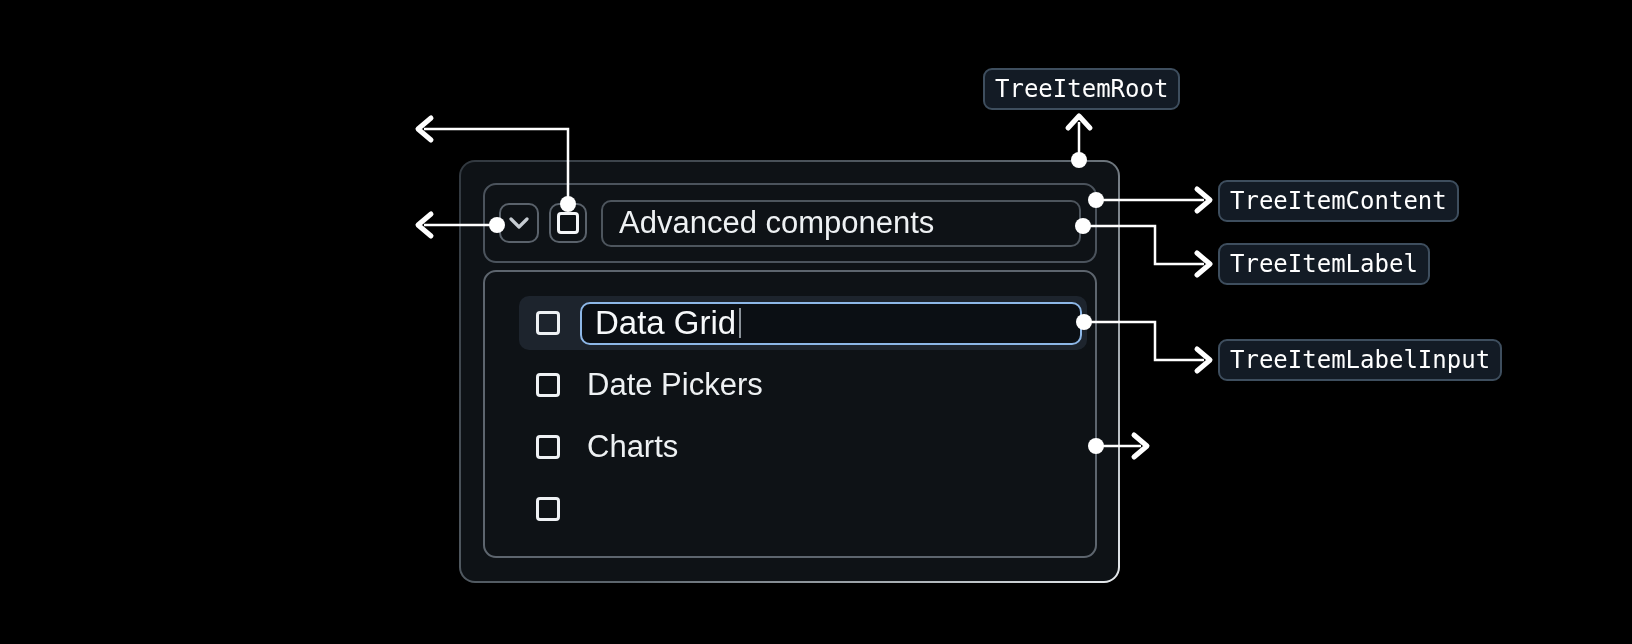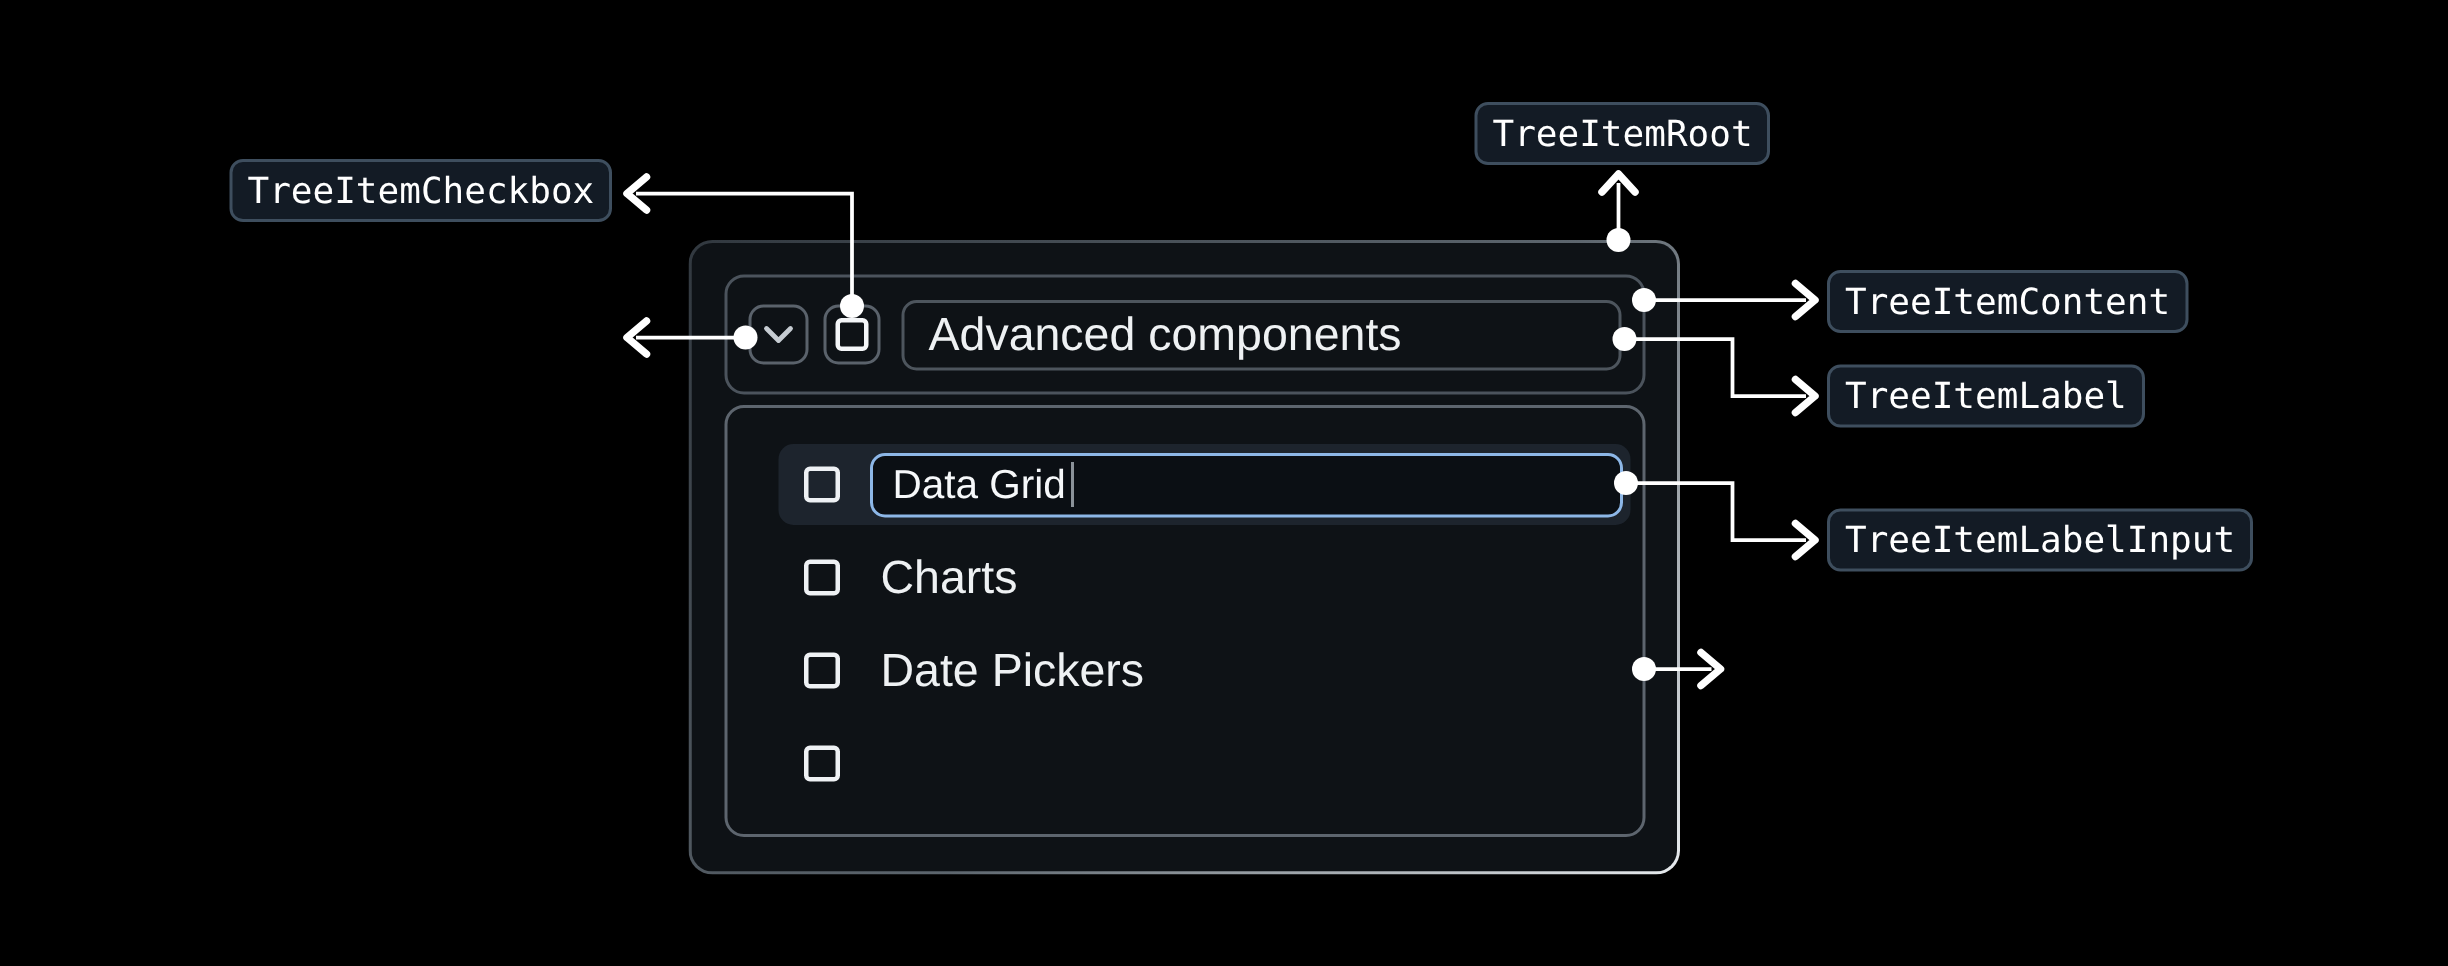--- a/index.html
+++ b/index.html
@@ -58,21 +58,21 @@
   .tree-row.editing{background:#1d242d;}
   .child-checkbox{
     width:24px;height:24px;box-sizing:border-box;flex:0 0 auto;
     border:3px solid #eef1f4;border-radius:4px;
   }
   .child-label{color:#eef1f3;font-size:31px;margin-left:27px;}
   .label-input{
     flex:1;height:43px;box-sizing:border-box;margin-left:20px;margin-right:5px;
     background:#0b0f14;border:2px solid #8db7e7;border-radius:10px;
     display:flex;align-items:center;padding-left:13px;
-    color:#f6f8fa;font-size:27px;
+    color:#f6f8fa;font-size:33px;
   }
   .caret{width:2px;height:30px;background:#8b9299;margin-left:3px;flex:0 0 auto;}
   
   .arrows{position:absolute;left:0;top:0;pointer-events:none;}
   .arrows polyline{fill:none;stroke:#fff;stroke-width:2.5;}
   .arrows polyline.head{stroke-width:5;stroke-linecap:round;stroke-linejoin:round;}
   .arrows circle{fill:#fff;stroke:none;}
 </style>
 </head>
 <body>
@@ -100,36 +100,35 @@
       <div class="tree-row editing">
         <span class="child-checkbox"></span>
         <div class="label-input">
           <span>Data Grid</span>
           <span class="caret"></span>
         </div>
       </div>
 
       <div class="tree-row">
         <span class="child-checkbox"></span>
-        <span class="child-label">Charts</span>
+        <span class="child-label">Date Pickers</span>
       </div>
 
       <div class="tree-row">
         <span class="child-checkbox"></span>
-        <span class="child-label">Date Pickers</span>
+        <span class="child-label">Charts</span>
       </div>
 
       <div class="tree-row">
         <span class="child-checkbox"></span>
       </div>
 
     </div>
   </div>
 
-  <div class="badge" style="left:153px;top:106px">TreeItemCheckbox</div>
   <div class="badge" style="left:983px;top:68px">TreeItemRoot</div>
   <div class="badge" style="left:1218px;top:180px">TreeItemContent</div>
   <div class="badge" style="left:1218px;top:339px">TreeItemLabelInput</div>
   <div class="badge" style="left:1218px;top:243px">TreeItemLabel</div>
 
   <svg class="arrows" width="1632" height="644" viewBox="0 0 1632 644">
 
     <g>
       <circle cx="568" cy="204" r="8"></circle>
       <polyline points="568,204 568,129 424,129"></polyline>

